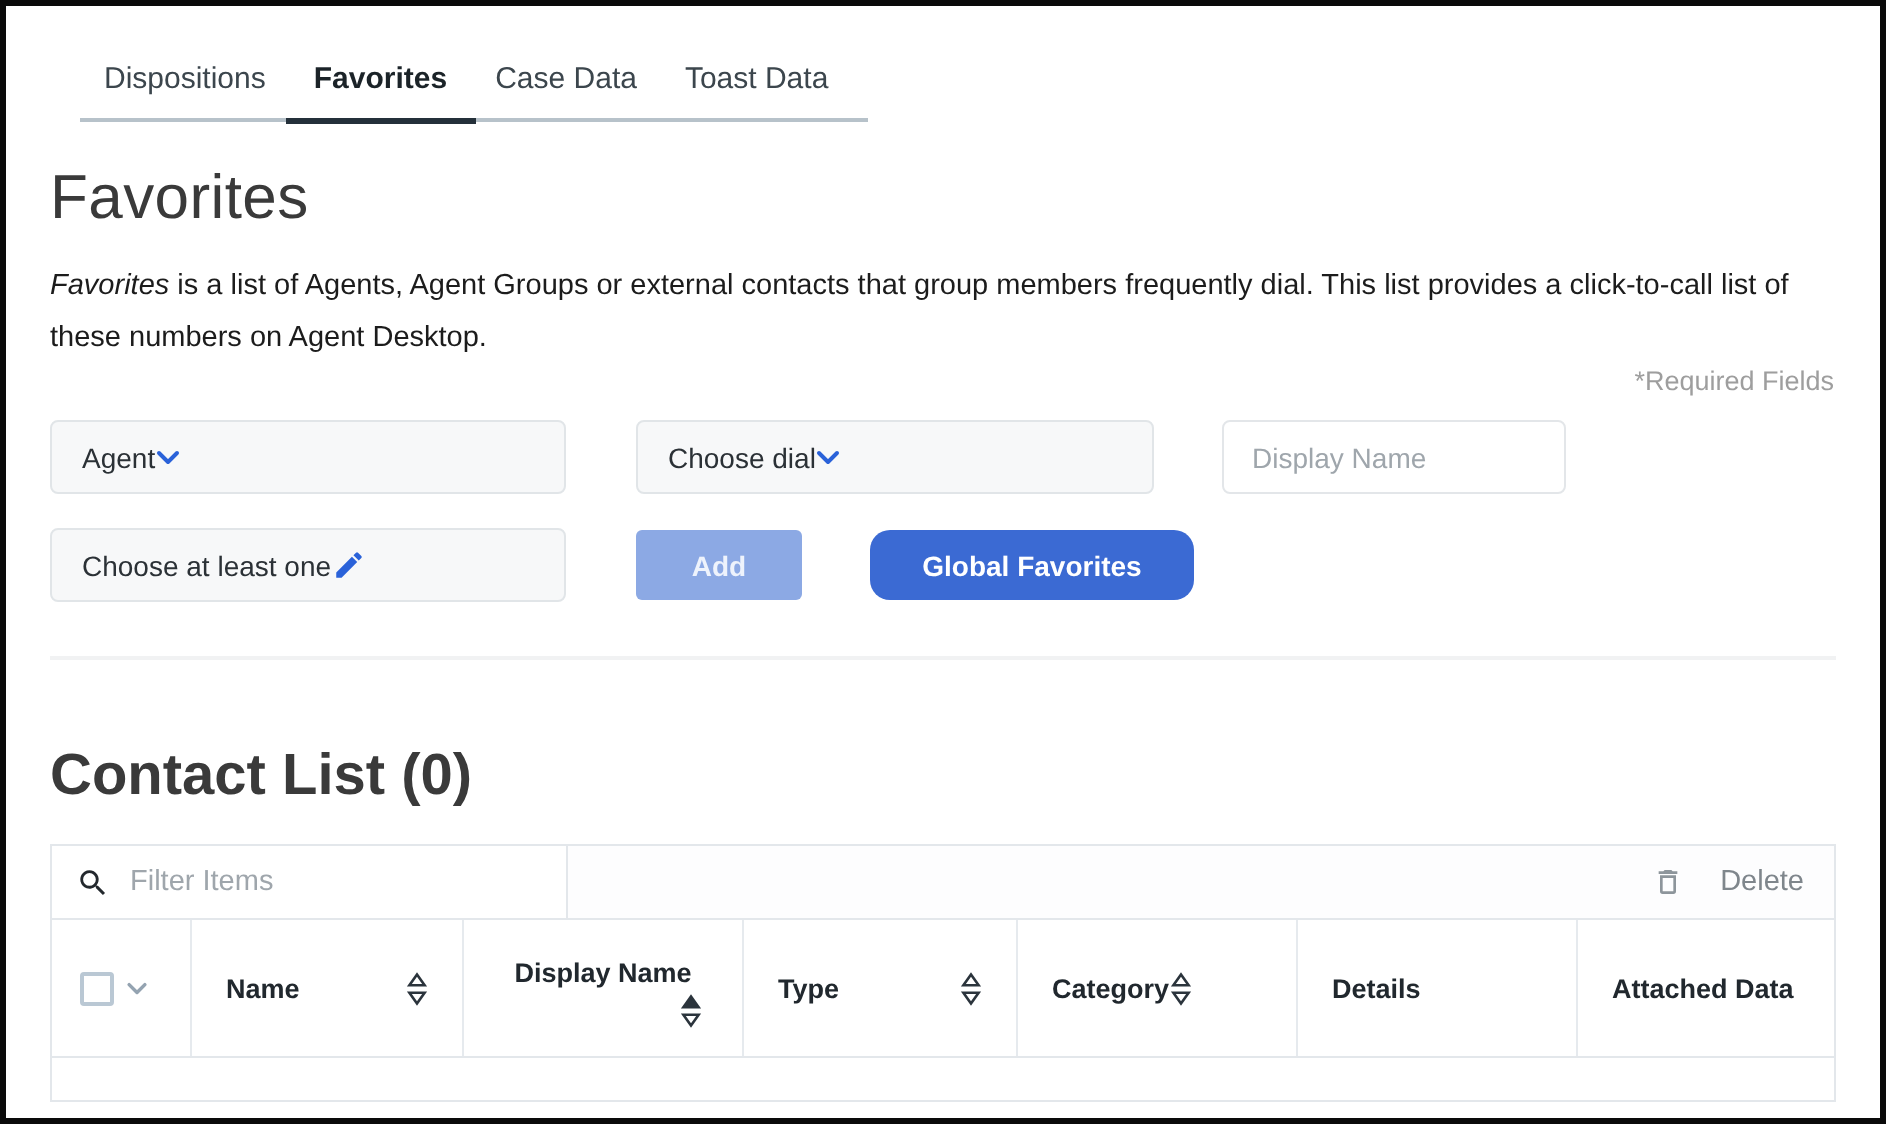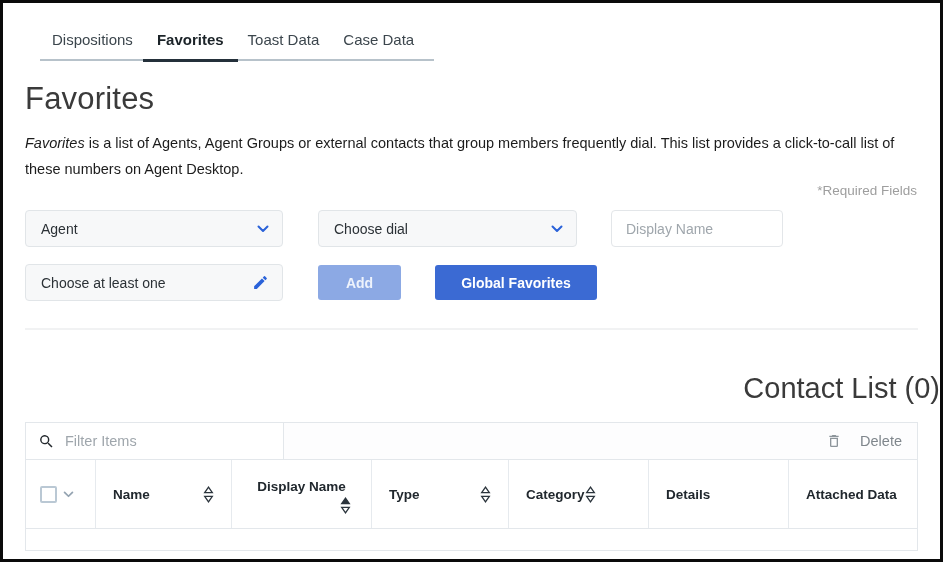--- a/index.html
+++ b/index.html
@@ -23,38 +23,38 @@
   .page-title { margin: 20px 0 0 22px; font-size: 31px; font-weight: 400; color: #3a3a3a; letter-spacing: .2px; }
   .description { margin: 13px 22px 0 22px; max-width: 899px; font-size: 14.5px; line-height: 26px; color: #1c1c1c; }
   .description .ital { font-style: italic; }
   .required-note { margin: 1px 23px 0 0; text-align: right; font-size: 13.5px; color: #9e9e9e; }
 
   
   .form-row { display: flex; margin: 12px 22px 0 22px; }
   .form-row.second { margin-top: 17px; }
   .select-field, .edit-field {
     height: 37px; background: #f7f8f9; border: 1px solid #e1e5e8; border-radius: 4px;
-    display: flex; align-items: center; justify-content: space-between;
+    display: flex; align-items: center; justify-content: flex-start;
     padding: 0 13px 0 15px; font-size: 14px; color: #2b3136; cursor: pointer;
   }
   .w-select1 { width: 258px; margin-right: 35px; }
   .w-select2 { width: 259px; margin-right: 34px; }
   .text-input {
     width: 172px; height: 37px; background: #fff; border: 1px solid #e3e6e9; border-radius: 4px;
     padding: 0 14px; font-size: 14px; color: #2b3136; font-family: "Liberation Sans", sans-serif;
   }
   .text-input::placeholder { color: #9fa6ac; }
   .btn { border: none; border-radius: 3px; font-family: "Liberation Sans", sans-serif; font-size: 14px; font-weight: 700; cursor: pointer; height: 35px; margin-top: 1px; }
   .btn-add { width: 83px; margin-right: 34px; background: #8ca9e4; color: #eef3fc; }
-  .btn-global { width: 162px; background: #3b6ad3; color: #ffffff; }
+  .btn-global { width: 162px; background: #3b6ad3; color: #ffffff; border-radius: 10px; }
 
   .section-divider { height: 2px; background: #f1f2f3; margin: 27px 22px 0 22px; }
 
   
-  .contact-title { margin: 42px 0 0 22px; font-size: 29px; font-weight: 400; color: #3a3a3a; text-align: right; }
+  .contact-title { margin: 42px 0 0 22px; font-size: 29px; font-weight: 700; color: #3a3a3a; }
   .table-wrap { margin: 17px 22px 0 22px; border: 1px solid #e3e7eb; }
   .filter-row { display: flex; align-items: stretch; height: 37px; border-bottom: 1px solid #e3e7eb; background: #fdfdfe; }
   .filter-box { width: 258px; border-right: 1px solid #e3e7eb; display: flex; align-items: center; padding: 0 12px; background: #fff; }
   .filter-input { border: none; outline: none; flex: 1; margin-left: 10px; font-size: 14.5px; color: #2b3136; font-family: "Liberation Sans", sans-serif; background: transparent; }
   .filter-input::placeholder { color: #9fa6ac; }
   .filter-spacer { flex: 1; }
   .delete-btn { display: flex; align-items: center; gap: 18px; padding: 0 15px 0 10px; color: #7f868c; font-size: 14.5px; cursor: pointer; }
 
   .header-row { display: flex; height: 69px; border-bottom: 1px solid #e3e7eb; }
   .hcell { border-right: 1px solid #e6eaee; display: flex; align-items: center; font-size: 13.5px; font-weight: 700; color: #21282e; }
@@ -77,22 +77,22 @@
 </style>
 </head>
 <body>
 
 
 
 
 <nav class="tabbar">
   <div class="tab">Dispositions</div>
   <div class="tab active">Favorites</div>
+  <div class="tab">Case Data</div>
   <div class="tab">Toast Data</div>
-  <div class="tab">Case Data</div>
 </nav>
 
 
 <h1 class="page-title">Favorites</h1>
 
 <p class="description"><span class="ital">Favorites</span><span> is a list of Agents, Agent Groups or external contacts that group members frequently dial. This list provides a click-to-call list of these numbers on Agent Desktop.</span></p>
 
 <div class="required-note">*Required Fields</div>
 
 

